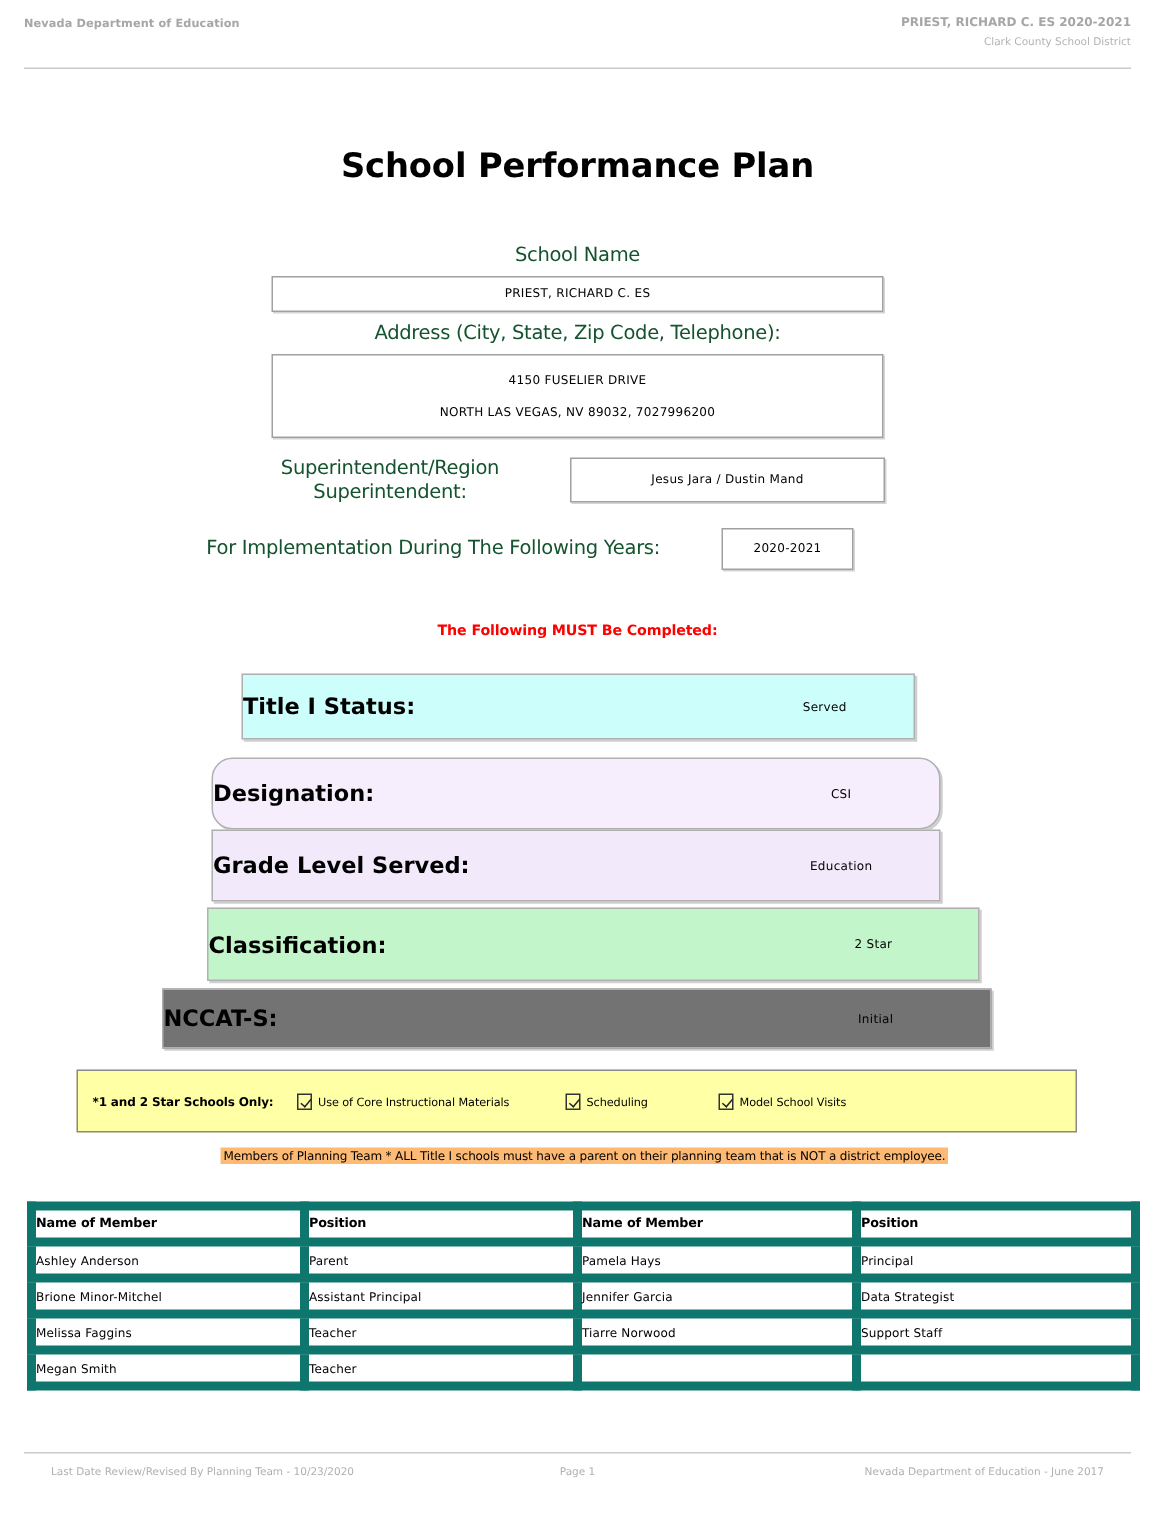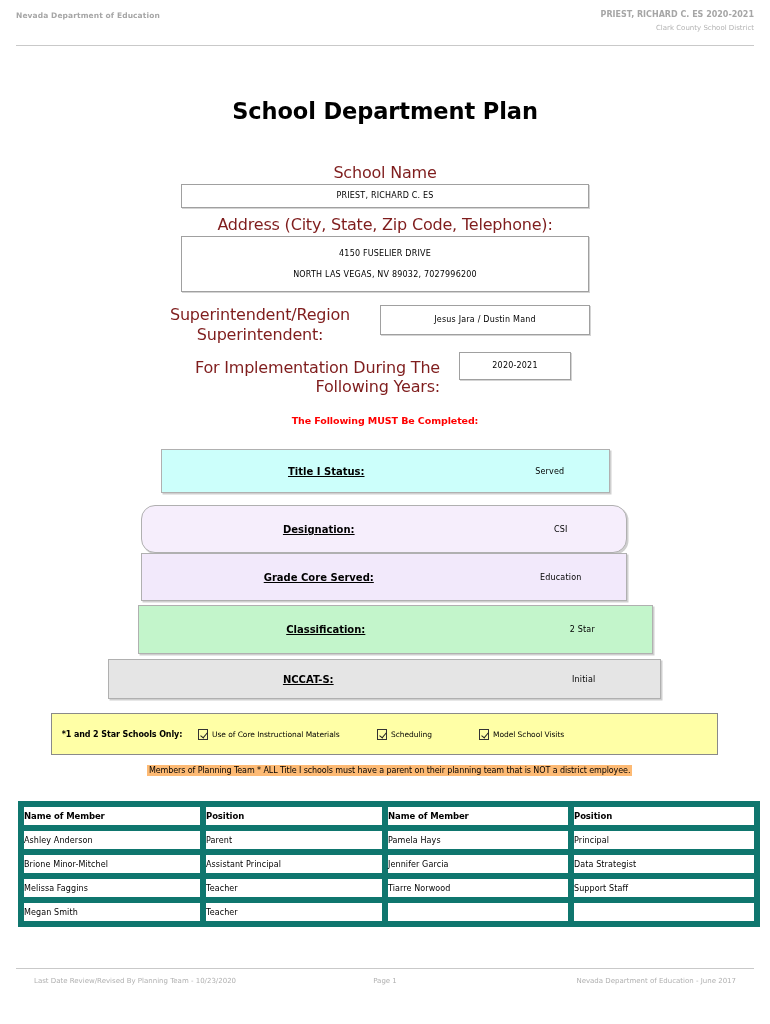--- a/index.html
+++ b/index.html
@@ -67,22 +67,22 @@
     width: 770px;
     text-align: center;
     font-size: 22.5px;
     font-weight: bold;
     letter-spacing: -0.1px;
   }
 
   
   .field-label {
     position: absolute;
-    font-size: 16px;
-    color: #7f1d1d;
+    font-size: 13px;
+    color: #14532d;
     text-align: center;
     letter-spacing: -0.2px;
   }
   .field-box {
     position: absolute;
     box-sizing: border-box;
     border: 1px solid #a0a0a0;
     background: #ffffff;
     box-shadow: 1px 1px 0 #d4d4d4;
     display: flex;
@@ -100,21 +100,21 @@
   #address-label { top: 215px; left: 0; width: 770px; }
   #address-box   { top: 236px; left: 181px; width: 408px; height: 56px; }
 
   #supt-label {
     top: 305px; left: 150px; width: 220px;
     line-height: 1.25;
   }
   #supt-box { top: 305px; left: 380px; width: 210px; height: 30px; }
 
   #years-label { top: 358px; left: 120px; width: 320px; text-align: right; }
-  #years-box   { top: 352px; left: 459px; width: 112px; height: 28px; }
+  #years-box   { top: 352px; left: 481px; width: 88px; height: 28px; }
 
   
   .red-notice {
     position: absolute;
     top: 415px;
     left: 0;
     width: 770px;
     text-align: center;
     color: #ff0000;
     font-size: 9.5px;
@@ -125,37 +125,36 @@
   
   .band {
     position: absolute;
     box-sizing: border-box;
     border: 1px solid #b0b0b0;
     box-shadow: 1.5px 1.5px 0 #cfcfcf;
     display: flex;
     align-items: center;
   }
   .band .band-label {
-    font-size: 10px;
-    font-weight: bold;
-    text-align: center;
+    font-size: 15px;
+    font-weight: bold;
+    text-align: left;
     letter-spacing: 0px;
-    text-decoration: underline;
   }
   .band .band-value {
     font-size: 8px;
     text-align: center;
     letter-spacing: 0.2px;
   }
 
   #band-title    { top: 449px; left: 161px; width: 449px; height: 44px; background: #ccfffb; }
   #band-design   { top: 505px; left: 141px; width: 486px; height: 48px; background: #f6eefc; border-radius: 14px; }
   #band-grade    { top: 553px; left: 141px; width: 486px; height: 48px; background: #f2e9fb; }
   #band-class    { top: 605px; left: 138px; width: 515px; height: 49px; background: #c3f5cb; }
-  #band-nccat    { top: 659px; left: 108px; width: 553px; height: 40px; background: #e5e5e5; }
+  #band-nccat    { top: 659px; left: 108px; width: 553px; height: 40px; background: #737373; }
 
   #band-title  .band-label { width: 330px; }
   #band-title  .band-value { width: 119px; }
   #band-design .band-label { width: 355px; }
   #band-design .band-value { width: 131px; }
   #band-grade  .band-label { width: 355px; }
   #band-grade  .band-value { width: 131px; }
   #band-class  .band-label { width: 375px; }
   #band-class  .band-value { width: 140px; }
   #band-nccat  .band-label { width: 400px; }
@@ -283,21 +282,21 @@
 </head>
 <body>
 
 <div class="page-header">
   <div class="hdr-left">Nevada Department of Education</div>
   <div class="hdr-right-1">PRIEST, RICHARD C. ES  2020-2021</div>
   <div class="hdr-right-2">Clark County School District</div>
   <div class="hdr-rule"></div>
 </div>
 
-<div class="doc-title">School Department Plan</div>
+<div class="doc-title">School Performance Plan</div>
 
 <div class="field-label" id="school-name-label">School Name</div>
 <div class="field-box" id="school-name-box">
   <span class="line">PRIEST, RICHARD C. ES</span>
 </div>
 
 <div class="field-label" id="address-label">Address (City, State, Zip Code, Telephone):</div>
 <div class="field-box" id="address-box">
   <span class="line">4150 FUSELIER DRIVE</span>
   <span class="line" style="margin-top:9px">NORTH LAS VEGAS, NV  89032, 7027996200</span>
@@ -322,21 +321,21 @@
   <div class="band-label">Title I Status:</div>
   <div class="band-value">Served</div>
 </div>
 
 <div class="band" id="band-design">
   <div class="band-label">Designation:</div>
   <div class="band-value">CSI</div>
 </div>
 
 <div class="band" id="band-grade">
-  <div class="band-label">Grade Core Served:</div>
+  <div class="band-label">Grade Level Served:</div>
   <div class="band-value">Education</div>
 </div>
 
 <div class="band" id="band-class">
   <div class="band-label">Classification:</div>
   <div class="band-value">2 Star</div>
 </div>
 
 <div class="band" id="band-nccat">
   <div class="band-label">NCCAT-S:</div>

